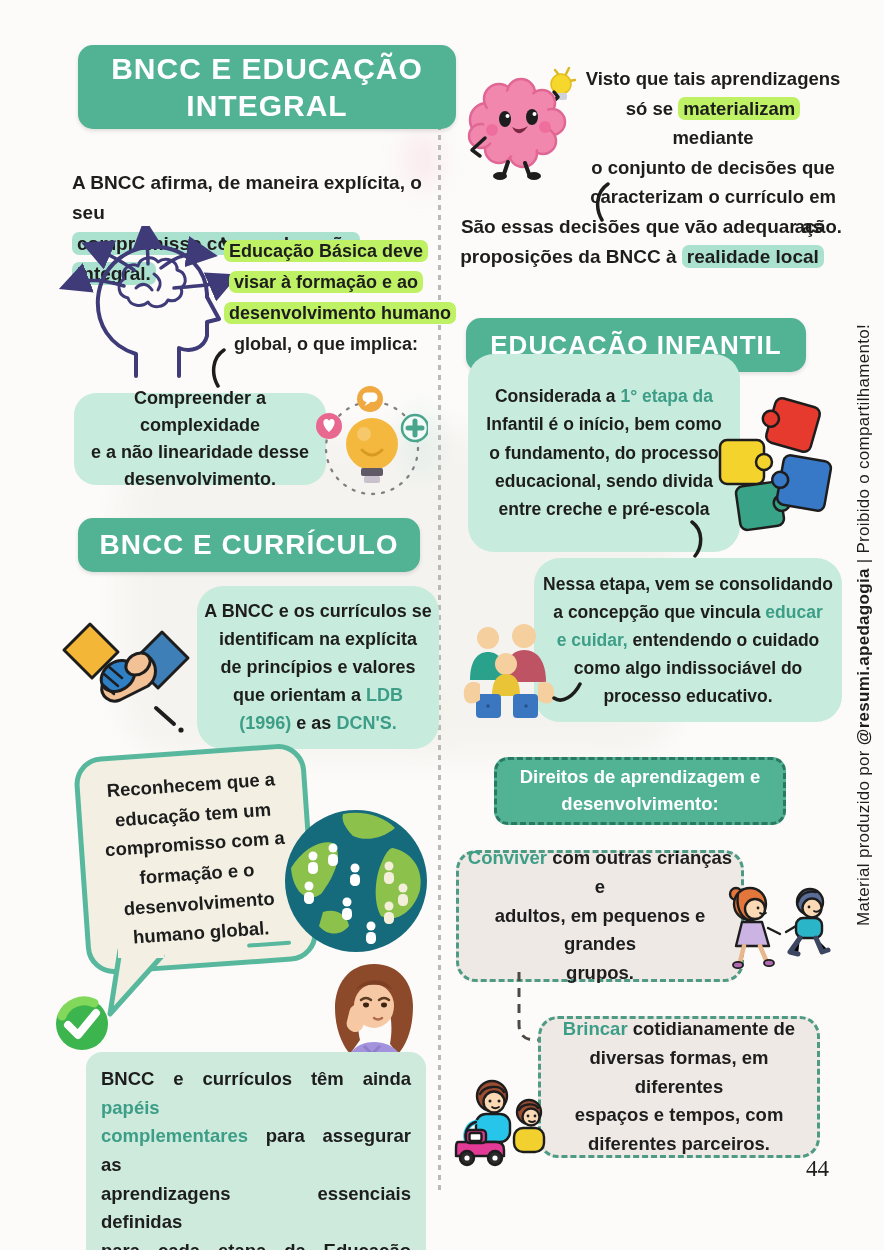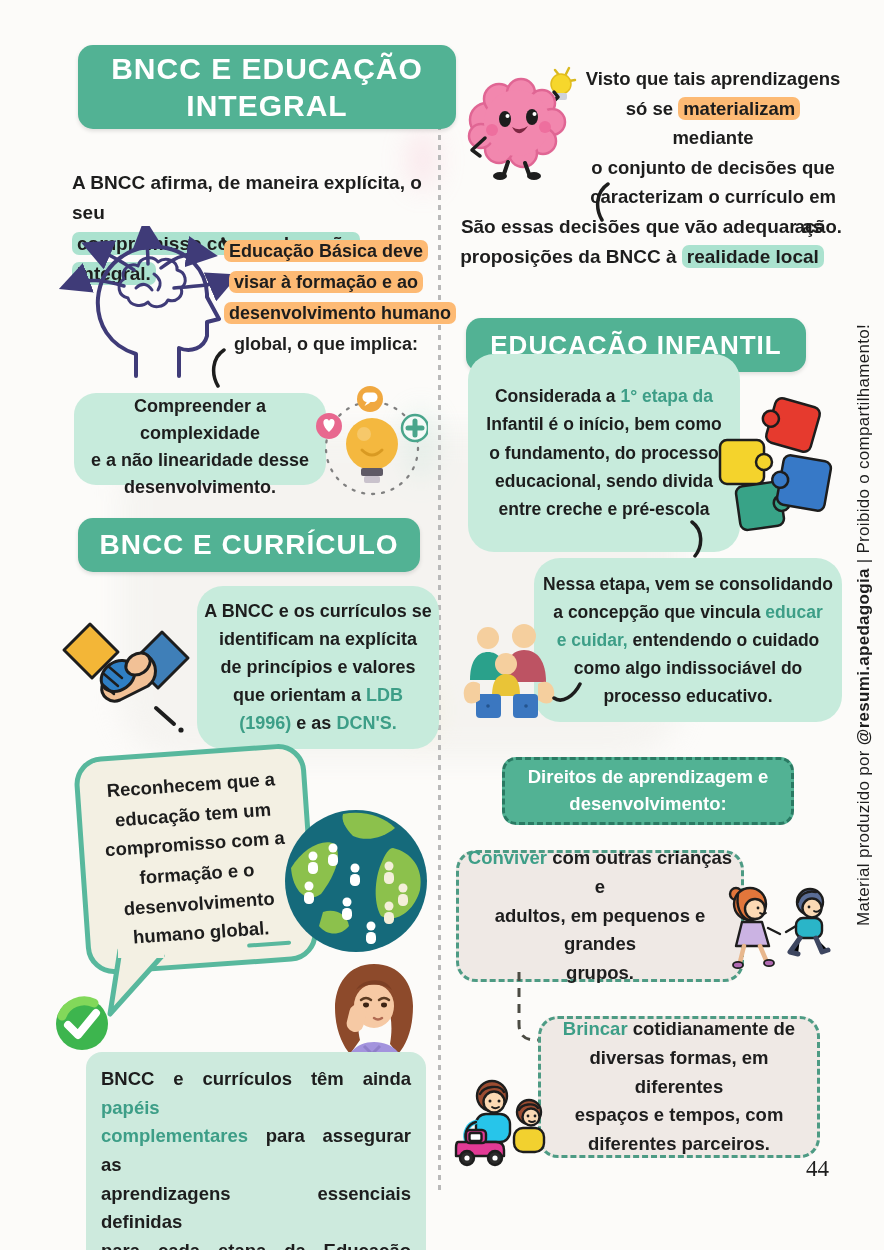--- a/index.html
+++ b/index.html
@@ -17,32 +17,32 @@
   
   .hdr{background:#52b294;color:#ffffff;border-radius:15px;display:flex;align-items:center;
        justify-content:center;text-align:center;font-weight:700;letter-spacing:1px;
        box-shadow:0 2px 4px rgba(0,0,0,.12);}
   .hdr1{left:78px;top:45px;width:342px;height:84px;font-size:30px;line-height:1.25;padding:0 18px;}
   .hdr2{left:78px;top:518px;width:342px;height:54px;font-size:28px;}
   .hdr3{left:466px;top:292px;width:340px;height:54px;font-size:26px;margin-top:26px;}
 
   .txt{font-weight:700;line-height:1.5;}
   .hl-mint{background:#abe2cf;border-radius:7px;padding:1px 5px;box-decoration-break:clone;}
-  .hl-cream{background:#fdba74;border-radius:7px;padding:1px 5px;box-decoration-break:clone;}
+  .hl-cream{background:#bef264;border-radius:7px;padding:1px 5px;box-decoration-break:clone;}
   .tl{color:#3d9e87;}
 
   .mintbox{background:#c7ebdc;border-radius:22px;}
   .beigebox{background:#efe9e5;border:3px dashed #4d9b84;border-radius:20px;}
 
   .intro{left:72px;top:168px;width:356px;font-size:19px;line-height:1.6;}
   .recon{left:224px;top:236px;width:204px;text-align:center;font-size:18px;line-height:1.72;}
   .recon div{white-space:nowrap;}
 
   .bubble1{left:74px;top:393px;width:252px;height:92px;display:flex;flex-direction:column;
-           justify-content:space-between;text-align:center;font-size:18px;line-height:1.5;}
+           justify-content:center;text-align:center;font-size:18px;line-height:1.5;}
 
   .bubble2{left:197px;top:586px;width:230px;padding:12px 6px;text-align:center;
            font-size:18px;line-height:1.55;border-radius:26px;}
 
   .balloon{left:80px;top:750px;width:222px;height:208px;background:#f3f0e3;
            border:5px solid #58b89d;border-radius:28px;transform:rotate(-4deg);
            display:flex;flex-direction:column;justify-content:center;text-align:center;
            font-size:18.5px;line-height:1.6;font-weight:700;}
   .balloon-dash{position:absolute;right:22px;bottom:12px;width:44px;height:4px;
            background:#58b89d;border-radius:2px;}
@@ -56,21 +56,21 @@
   .sao{left:448px;top:212px;width:388px;text-align:center;font-size:19px;line-height:1.6;}
 
   .bubble3{left:468px;top:354px;width:264px;padding:28px 4px;text-align:center;
            font-size:17.5px;line-height:1.62;border-radius:26px;}
   .bubble4{left:534px;top:558px;width:300px;padding:12px 4px;text-align:center;
            font-size:17.5px;line-height:1.6;border-radius:26px;}
 
   .direitos{left:494px;top:757px;width:292px;height:68px;background:#52b294;
             border:3px dashed #2a7a63;border-radius:14px;color:#fff;display:flex;
             flex-direction:column;justify-content:center;text-align:center;
-            font-size:18.5px;line-height:1.45;font-weight:700;box-sizing:border-box;margin-left:8px;}
+            font-size:18.5px;line-height:1.45;font-weight:700;box-sizing:border-box;}
 
   .conviver{left:456px;top:850px;width:288px;height:132px;display:flex;flex-direction:column;
             justify-content:center;text-align:center;font-size:18.5px;line-height:1.55;
             font-weight:700;box-sizing:border-box;padding:0 8px;}
   .brincar{left:538px;top:1016px;width:282px;height:142px;display:flex;flex-direction:column;
             justify-content:center;text-align:center;font-size:18.5px;line-height:1.55;
             font-weight:700;box-sizing:border-box;padding:0 6px;}
 
   .pagenum{left:806px;top:1156px;font-size:23px;font-weight:400;font-family:"Liberation Serif",serif;}
 

